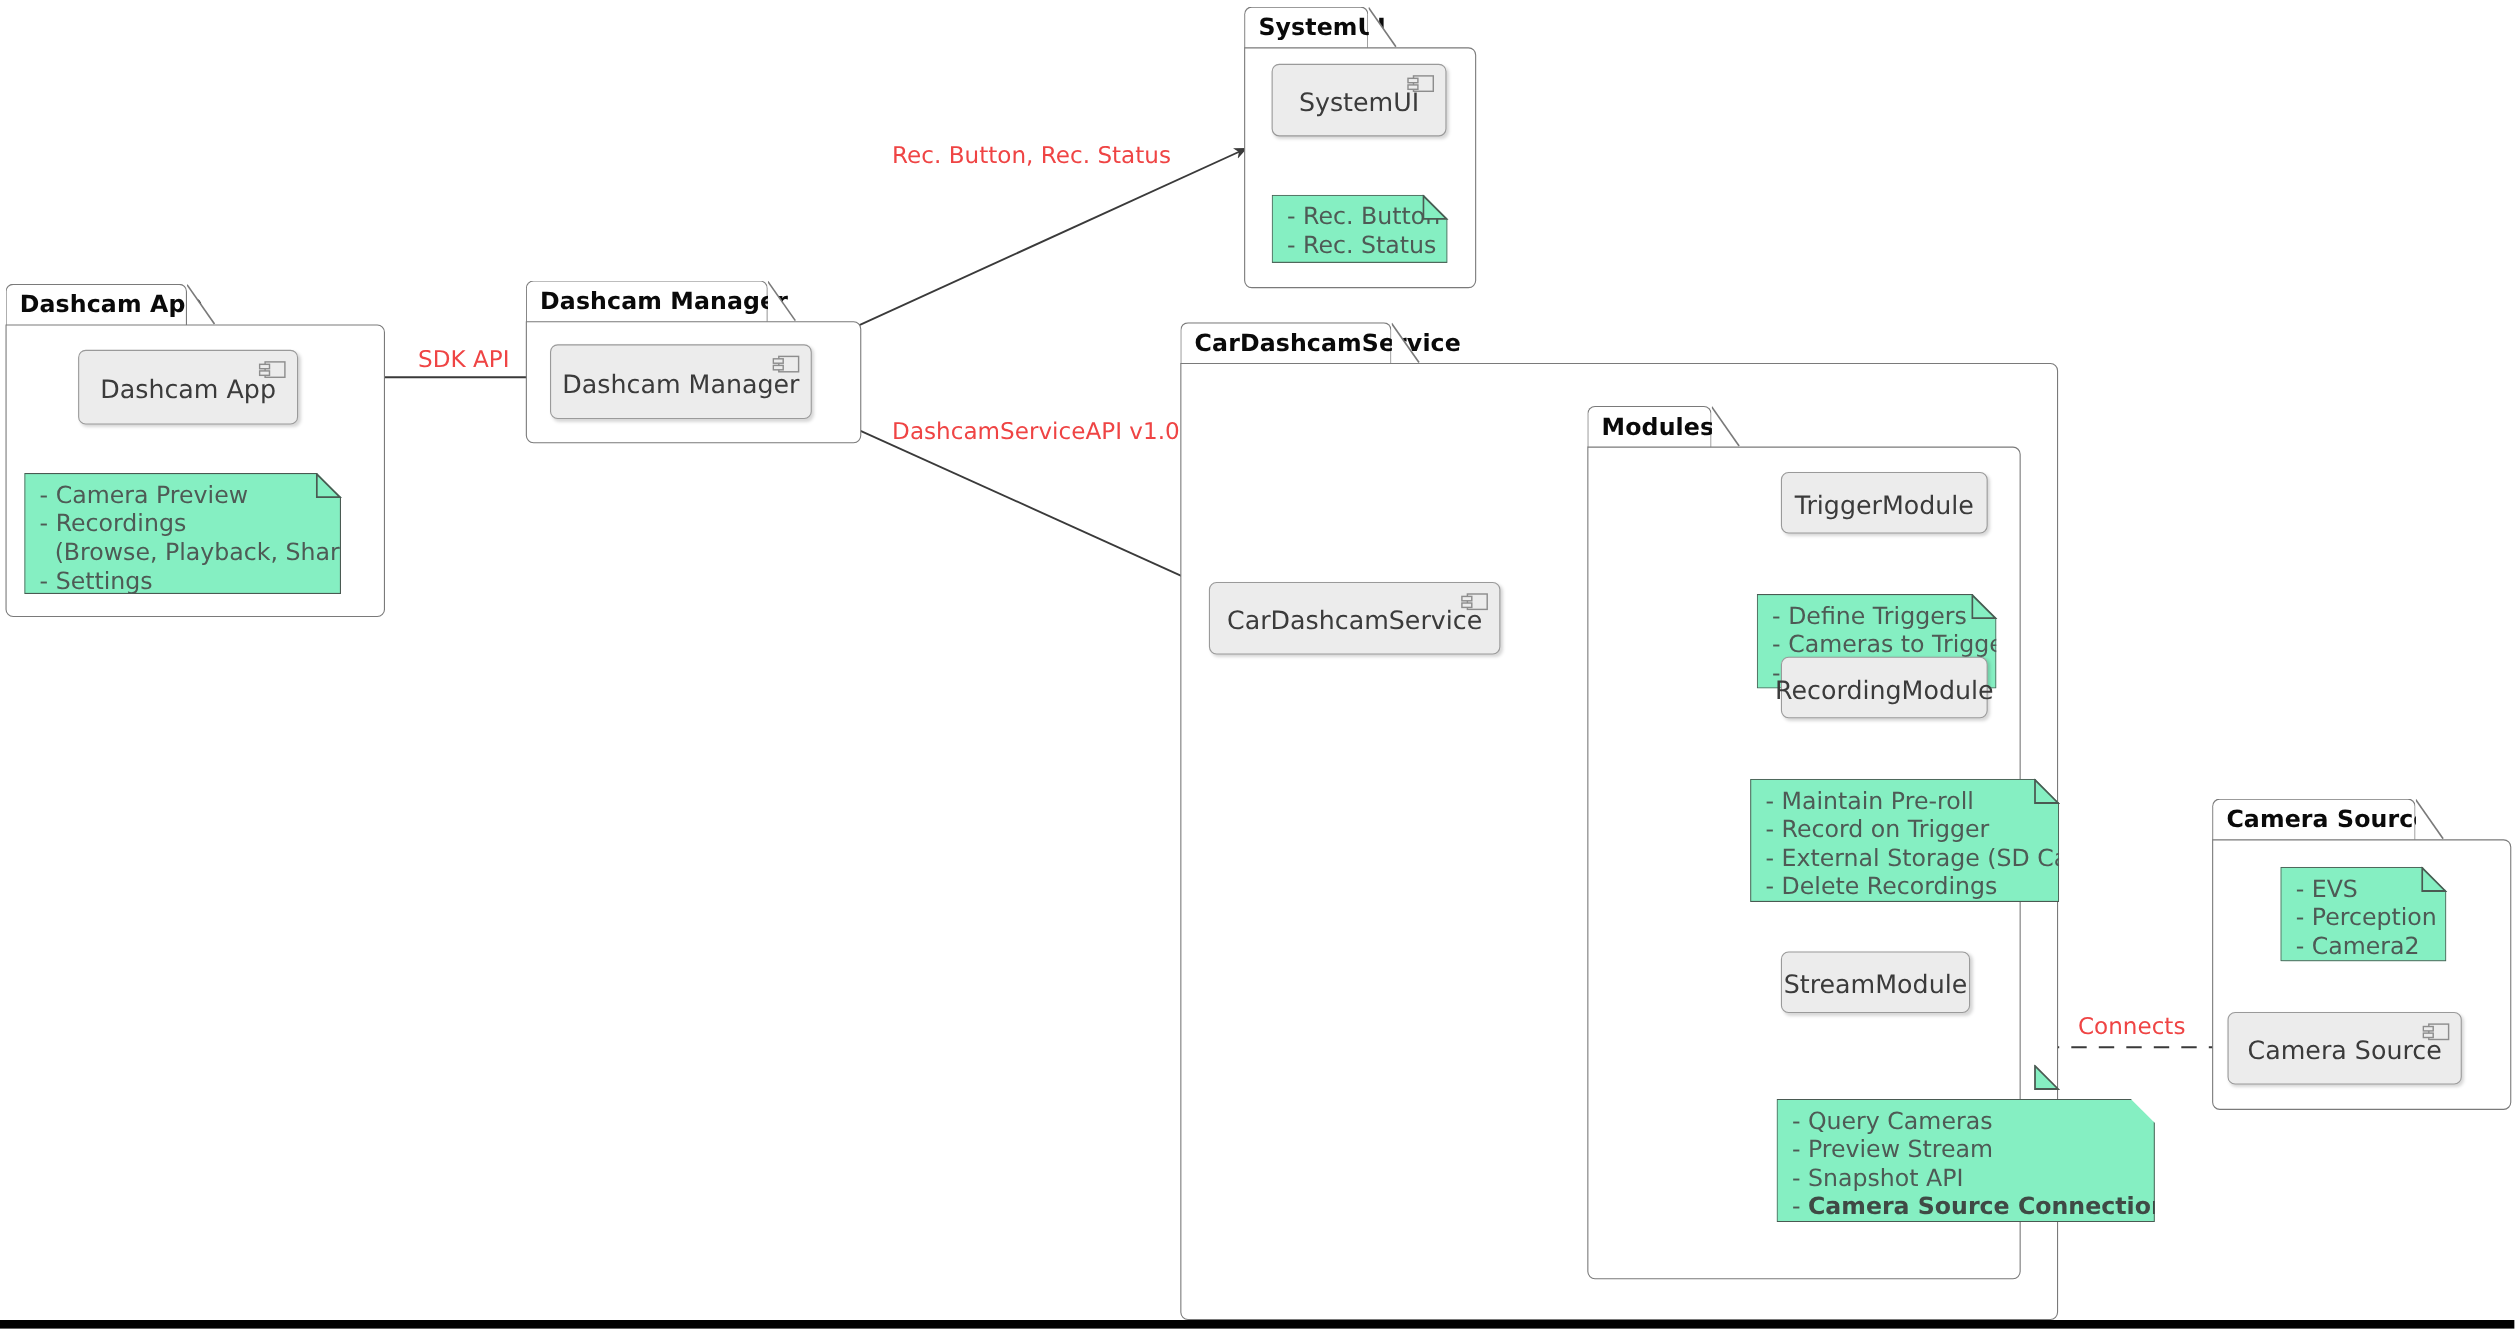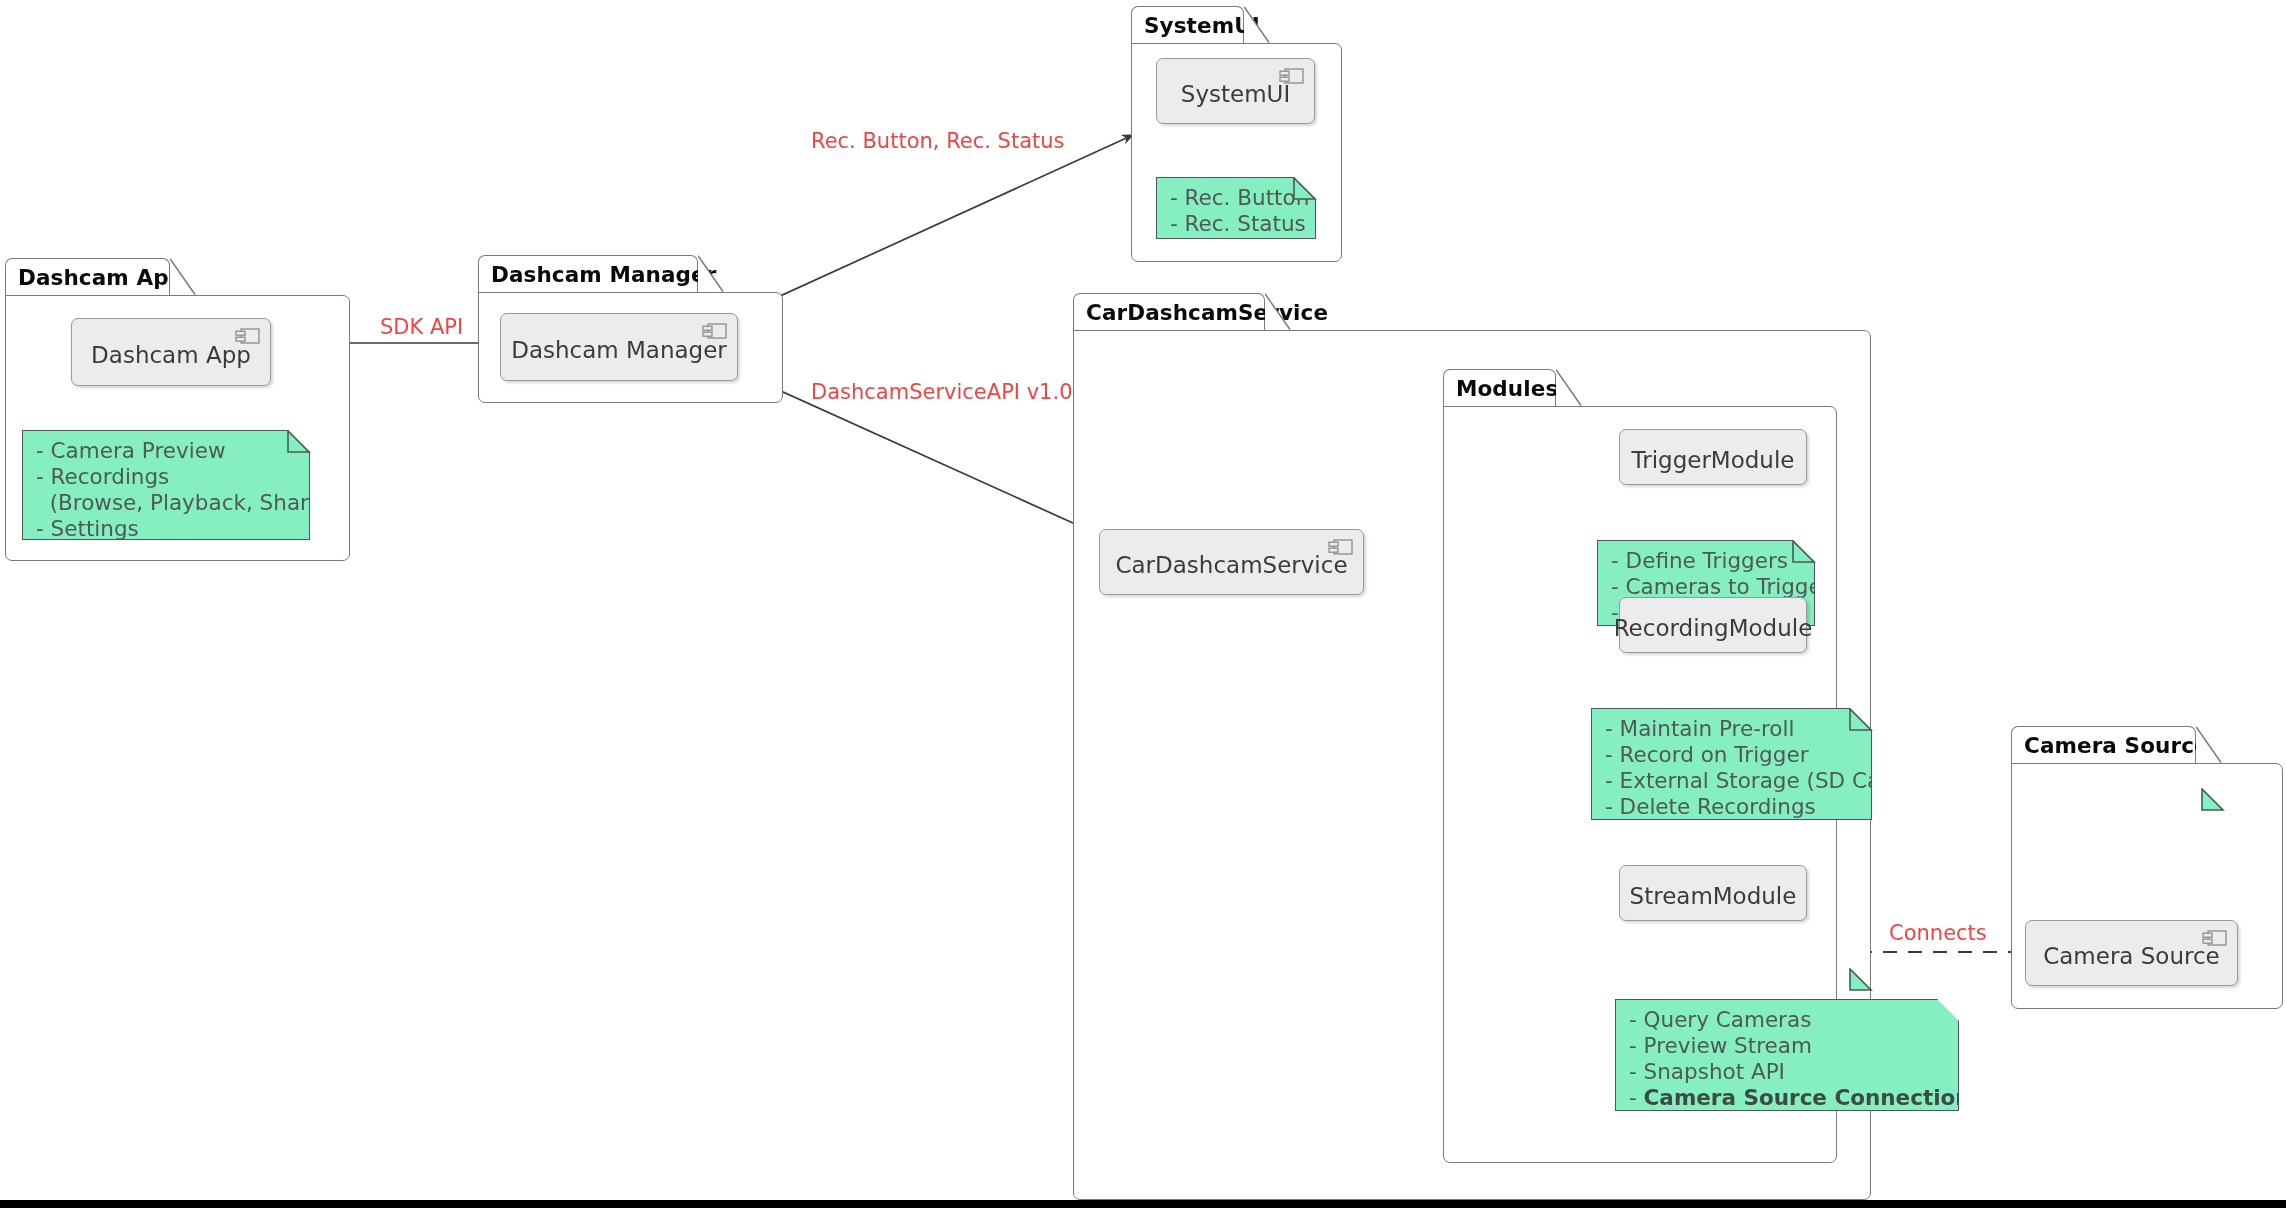--- a/index.html
+++ b/index.html
@@ -241,21 +241,21 @@
       <div class="note" style="left:148px;top:339px;width:281px;height:112px;clip-path:polygon(0 0,calc(100% - 22px) 0,100% 22px,100% 100%,0 100%);">
         <div class="note-txt">- Maintain Pre-roll
 - Record on Trigger
 - External Storage (SD Card)
 - Delete Recordings</div>
       </div>
       <svg style="position:absolute;left:406px;top:339px;width:24px;height:24px;" viewBox="0 0 24 24">
         <path d="M1,1 L1,22 L22,22 z" fill="#85EFC2" stroke="#4a5a52" stroke-width="1.6"></path>
       </svg>
 
-      <div class="comp" style="left:176px;top:496px;width:188px;height:56px;">
+      <div class="comp" style="left:176px;top:496px;width:172px;height:56px;">
         <span class="comp-label">StreamModule</span>
       </div>
       <div class="note" style="left:138px;top:630px;width:344px;height:112px;clip-path:polygon(0 0,calc(100% - 22px) 0,100% 22px,100% 100%,0 100%);margin-left:34px;">
         <div class="note-txt" id="note-stream-txt">- Query Cameras
 - Preview Stream
 - Snapshot API
 - <b>Camera Source Connection</b></div>
       </div>
       <svg style="position:absolute;left:406px;top:599px;width:24px;height:24px;" viewBox="0 0 24 24">
         <path d="M1,1 L1,22 L22,22 z" fill="#85EFC2" stroke="#4a5a52" stroke-width="1.6"></path>
@@ -268,20 +268,25 @@
       <span class="pkg-tab-label">Camera Source</span>
     </div>
     <div class="pkg-tab-slant" style="left:185px;">
       <svg width="26" height="38" viewBox="0 0 26 38">
           <path d="M0,0.8 L25,36 L25,38 L0,38 z" fill="#fff"></path>
           <path d="M0,0.8 L25,36.5" stroke="#7a7a7a" stroke-width="1.5" fill="none"></path>
         </svg>
     </div>
     <div class="pkg-body" style="top:37px;width:272px;height:246px;"></div>
 
+    <div class="note" style="left:62px;top:62px;width:151px;height:86px;clip-path:polygon(0 0,calc(100% - 22px) 0,100% 22px,100% 100%,0 100%);">
+      <div class="note-txt">- EVS
+- Perception
+- Camera2</div>
+    </div>
     <svg style="position:absolute;left:190px;top:62px;width:24px;height:24px;" viewBox="0 0 24 24">
       <path d="M1,1 L1,22 L22,22 z" fill="#85EFC2" stroke="#4a5a52" stroke-width="1.6"></path>
     </svg>
 
     <div class="comp" style="left:14px;top:194px;width:213px;height:66px;">
       <span class="comp-label">Camera Source</span>
       <svg class="comp-icon" viewBox="0 0 26 18">
         <rect x="6" y="2" width="18" height="14" fill="#ececec" stroke="#8d8d8d" stroke-width="1.3"></rect>
         <rect x="1" y="4.2" width="9" height="4" fill="#ececec" stroke="#8d8d8d" stroke-width="1.3"></rect>
         <rect x="1" y="10.2" width="9" height="4" fill="#ececec" stroke="#8d8d8d" stroke-width="1.3"></rect>

